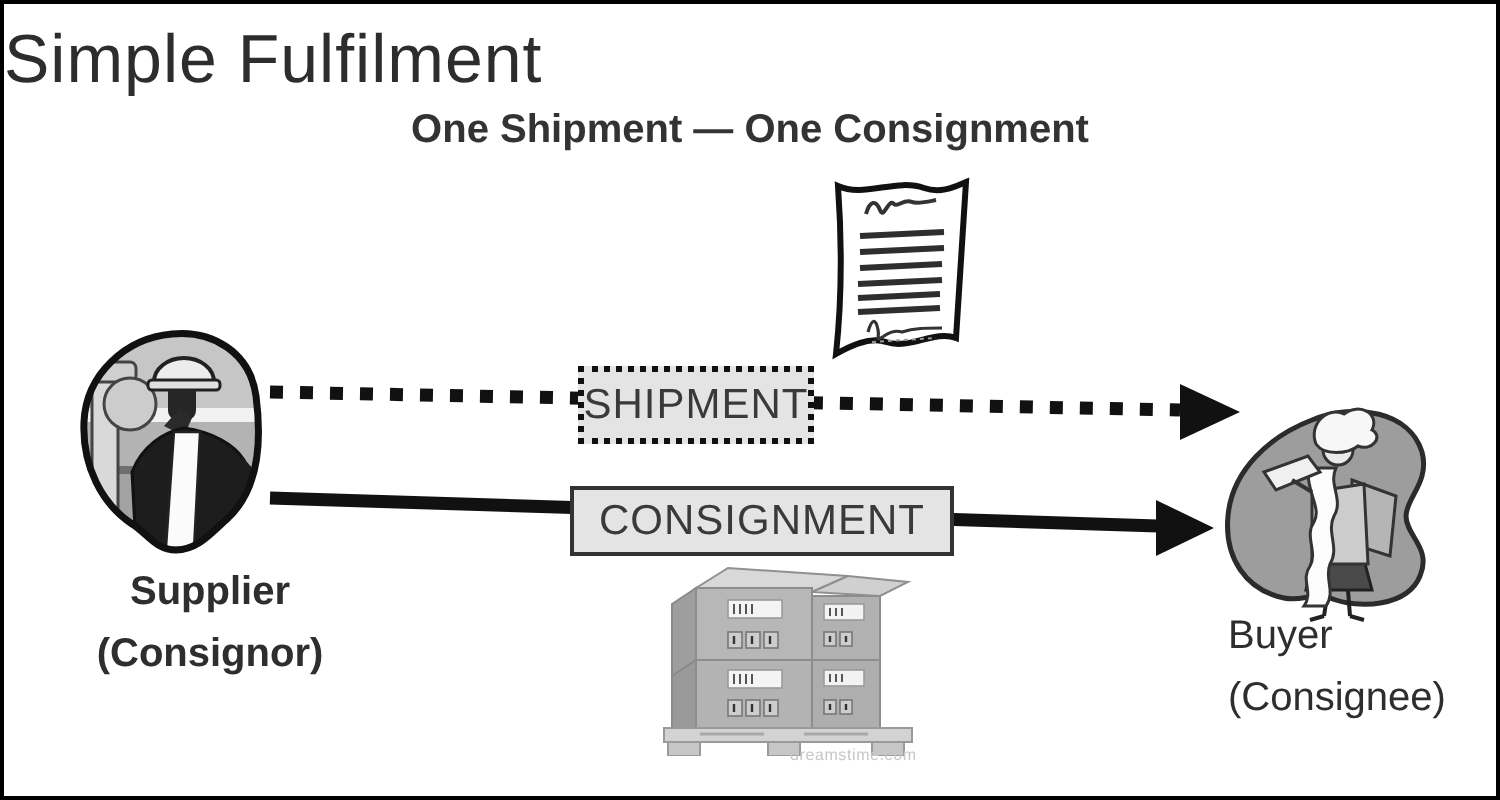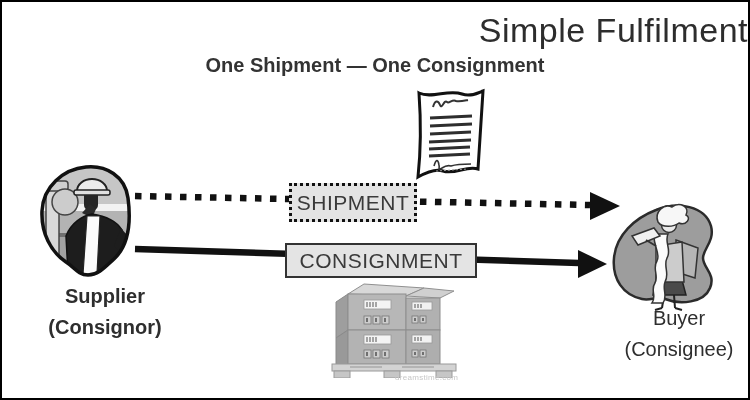--- a/index.html
+++ b/index.html
@@ -3,36 +3,36 @@
 <meta charset="utf-8">
 <style>
   html,body{margin:0;padding:0;background:#fff;}
   #canvas{
     position:relative;width:750px;height:400px;background:#ffffff;
     border:2px solid #000;box-sizing:border-box;overflow:hidden;
     font-family:"Liberation Sans",sans-serif;color:#2d2d2d;
   }
   .abs{position:absolute;}
   .title{
-    left:0;right:0;top:9px;text-align:right;font-size:34px;
+    left:0;right:0;top:9px;text-align:left;font-size:34px;
     color:#2d2d2d;letter-spacing:0.5px;z-index:2;
   }
   .subtitle{
     left:0;right:0;top:52px;text-align:center;font-size:20px;color:#333;z-index:2;font-weight:bold;
   }
   .flow-label{
     position:absolute;display:flex;align-items:center;justify-content:center;
     font-size:21px;color:#3a3a3a;background:#e4e4e4;z-index:3;box-sizing:border-box;
     letter-spacing:0.5px;
   }
-  #shipment-label{left:287px;top:181px;width:128px;height:39px;border:3px dotted #111;}
+  #shipment-label{left:287px;top:181px;width:118px;height:39px;border:3px dotted #111;}
   #consignment-label{left:283px;top:241px;width:192px;height:35px;border:2px solid #333;}
   .actor-label{position:absolute;font-size:20px;color:#2e2e2e;line-height:31px;z-index:2;}
   #supplier-label{left:30px;top:279px;width:146px;text-align:center;font-weight:bold;}
-  #buyer-label{left:612px;top:301px;width:130px;text-align:center;}
+  #buyer-label{left:612px;top:301px;width:130px;text-align:left;}
   #arrow-layer{left:0;top:0;z-index:2;}
   .icon-layer{z-index:1;}
   #watermark{
     left:393px;top:371px;font-size:8px;color:#c7c7c7;z-index:2;letter-spacing:0.3px;
   }
 </style>
 </head>
 <body>
 
 <div id="canvas">

